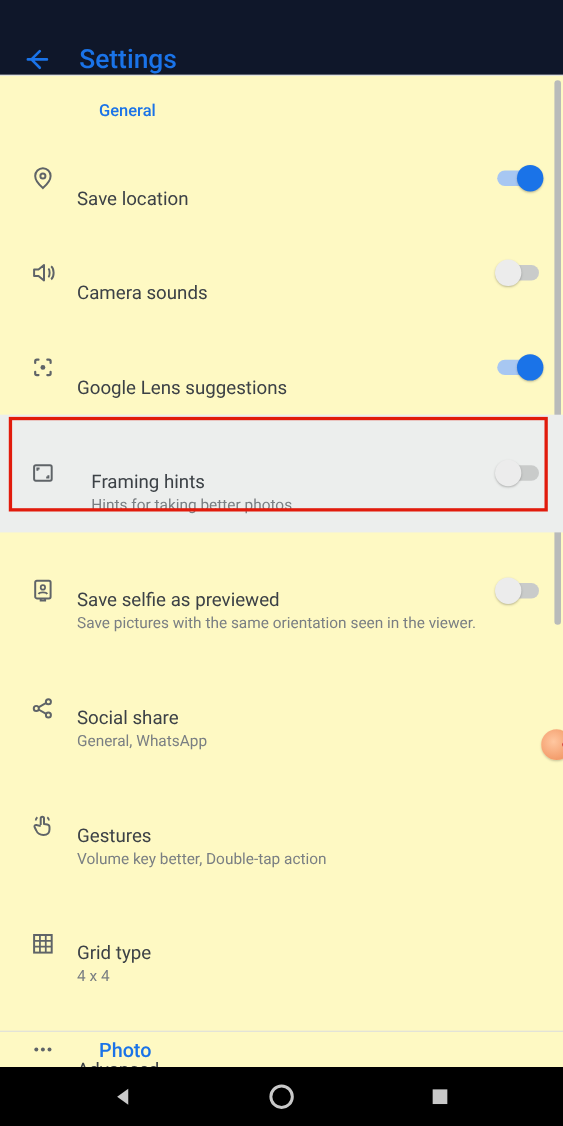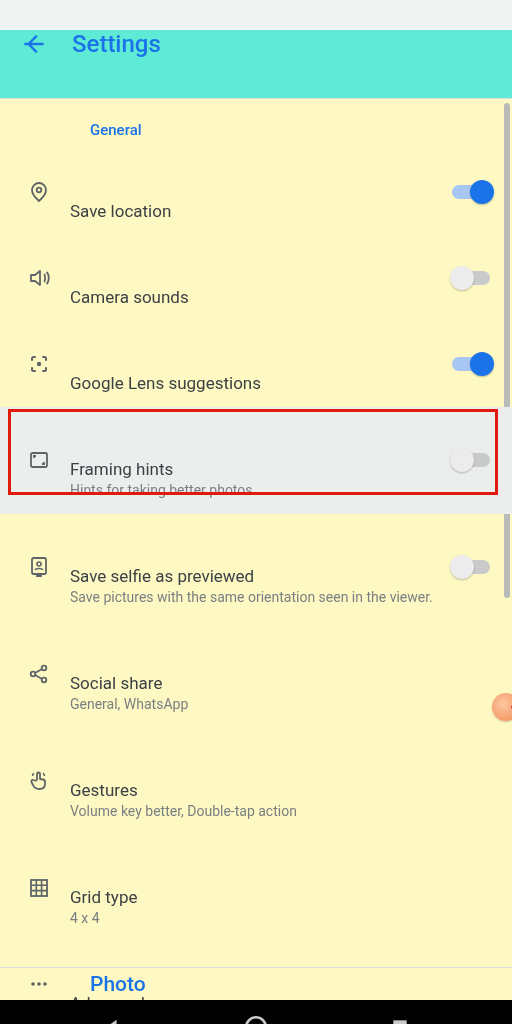--- a/index.html
+++ b/index.html
@@ -7,25 +7,24 @@
 
   .phone {
     position: relative;
     width: 512px;
     height: 1024px;
     background: #f2f4f3;
   }
 
   .appbar {
     display: flex;
-    align-items: flex-start;
+    align-items: flex-end;
     height: 68px;
     padding: 0 20px;
-    background: #5eead4;
-    margin-top: 30px;
+    background: #0f172a;
   }
   .appbar .back {
     width: 28px; height: 28px; display: flex; align-items: center; justify-content: center;
     color: #1a73e8;
   }
   .appbar .title {
     margin-left: 24px;
     font-size: 24px;
     font-weight: 500;
     color: #1a73e8;
@@ -147,21 +146,21 @@
     position: absolute;
     bottom: 33px;
     left: 0; right: 0;
     height: 1px;
     background: #dcdedd;
   }
   .next-section {
     position: absolute;
     bottom: 5px;
     left: 90px;
-    font-size: 21px;
+    font-size: 18px;
     color: #1a73e8;
     font-weight: 500;
   }
 
   .navbar {
     position: absolute;
     left: 0; right: 0; bottom: 0;
     height: 54px;
     background: #000;
     display: flex;
@@ -240,21 +239,21 @@
           <div class="primary">Google Lens suggestions</div>
         </div>
       <div class="trailing">
         <div class="toggle on">
             <div class="track"></div>
             <div class="thumb"></div>
           </div>
       </div>
     </div>
 
-    <div class="item" style="background:#eceeed;">
+    <div class="item" style="background:#eceeed;gap:13px;">
       <div class="icon">
         <svg width="24" height="24" viewBox="0 0 24 24">
             <rect x="4" y="5" width="16" height="14" rx="1.5" fill="none" stroke="#5f6468" stroke-width="1.8"></rect>
             <path stroke="#5f6468" stroke-width="1.8" fill="none" d="M7 10V8h2M17 14v2h-2"></path>
           </svg>
       </div>
       <div class="texts">
         <div class="primary">Framing hints</div>
         <div class="secondary">Hints for taking better photos</div>
       </div>

